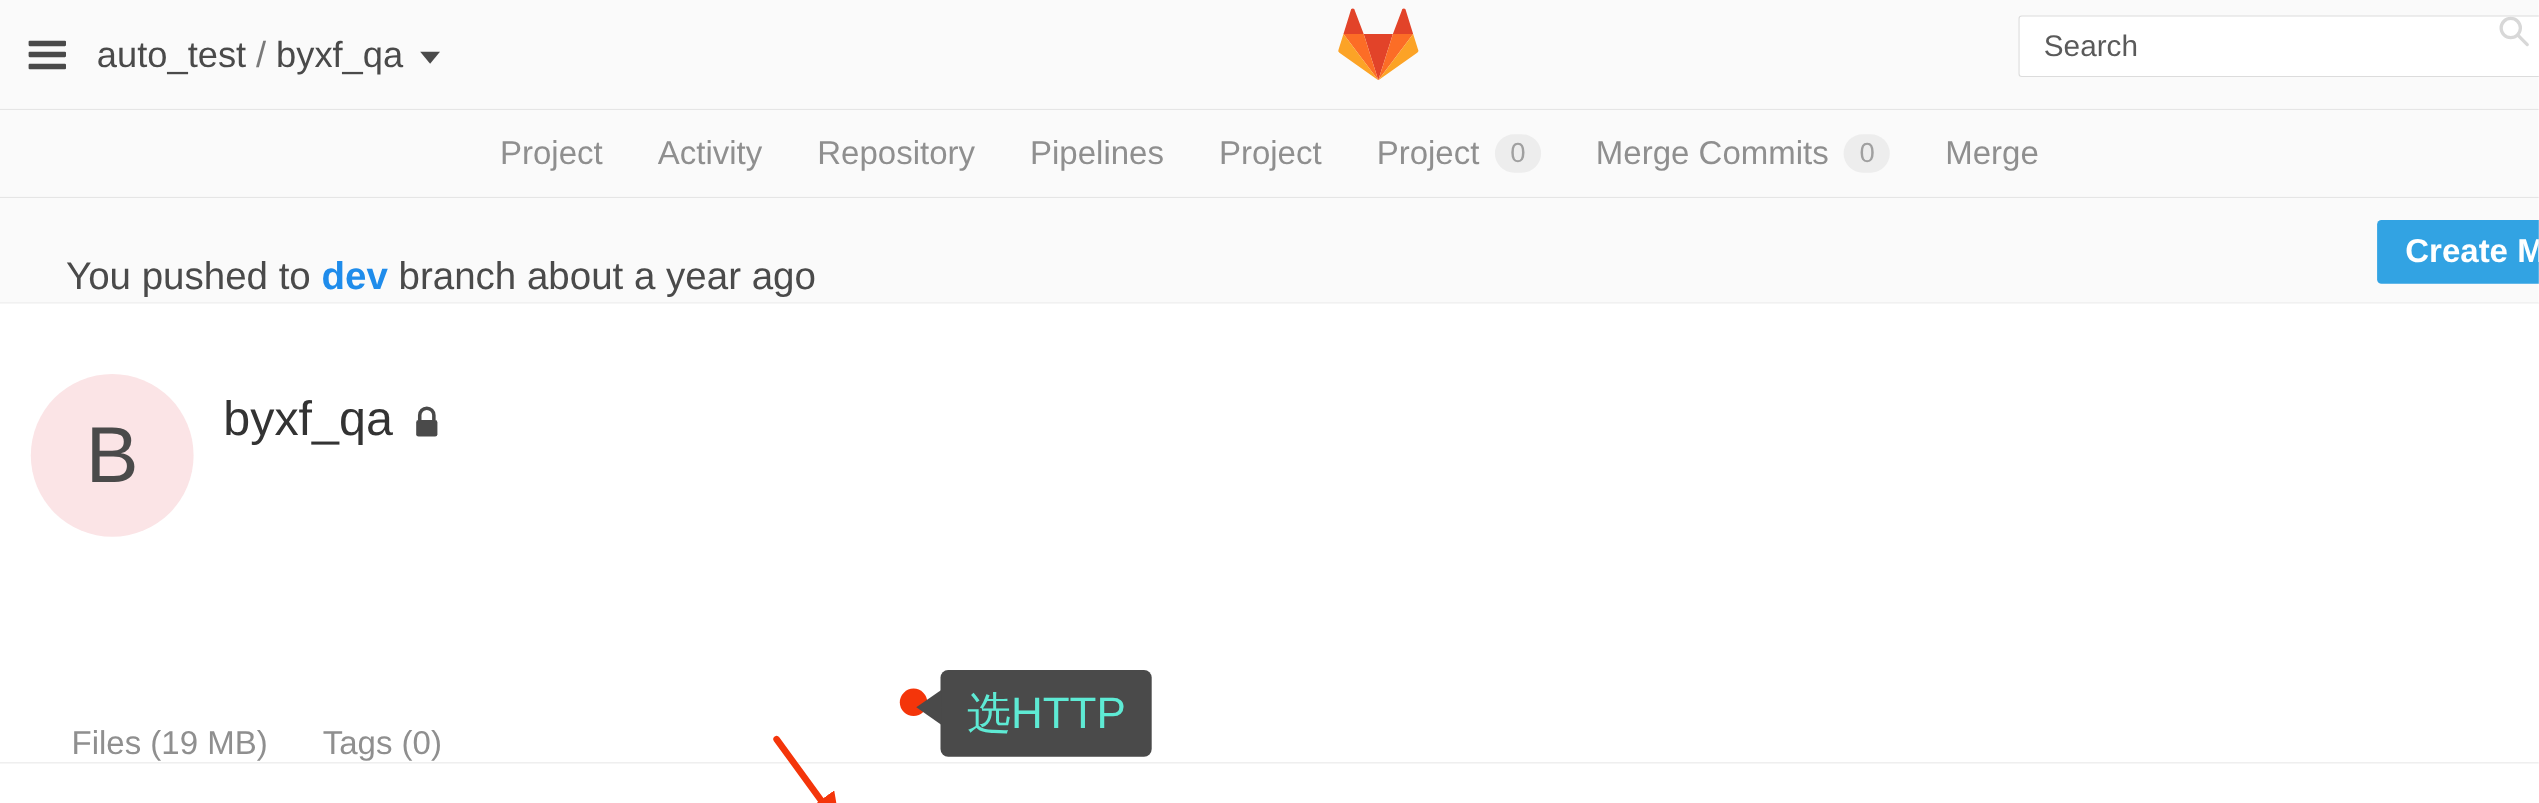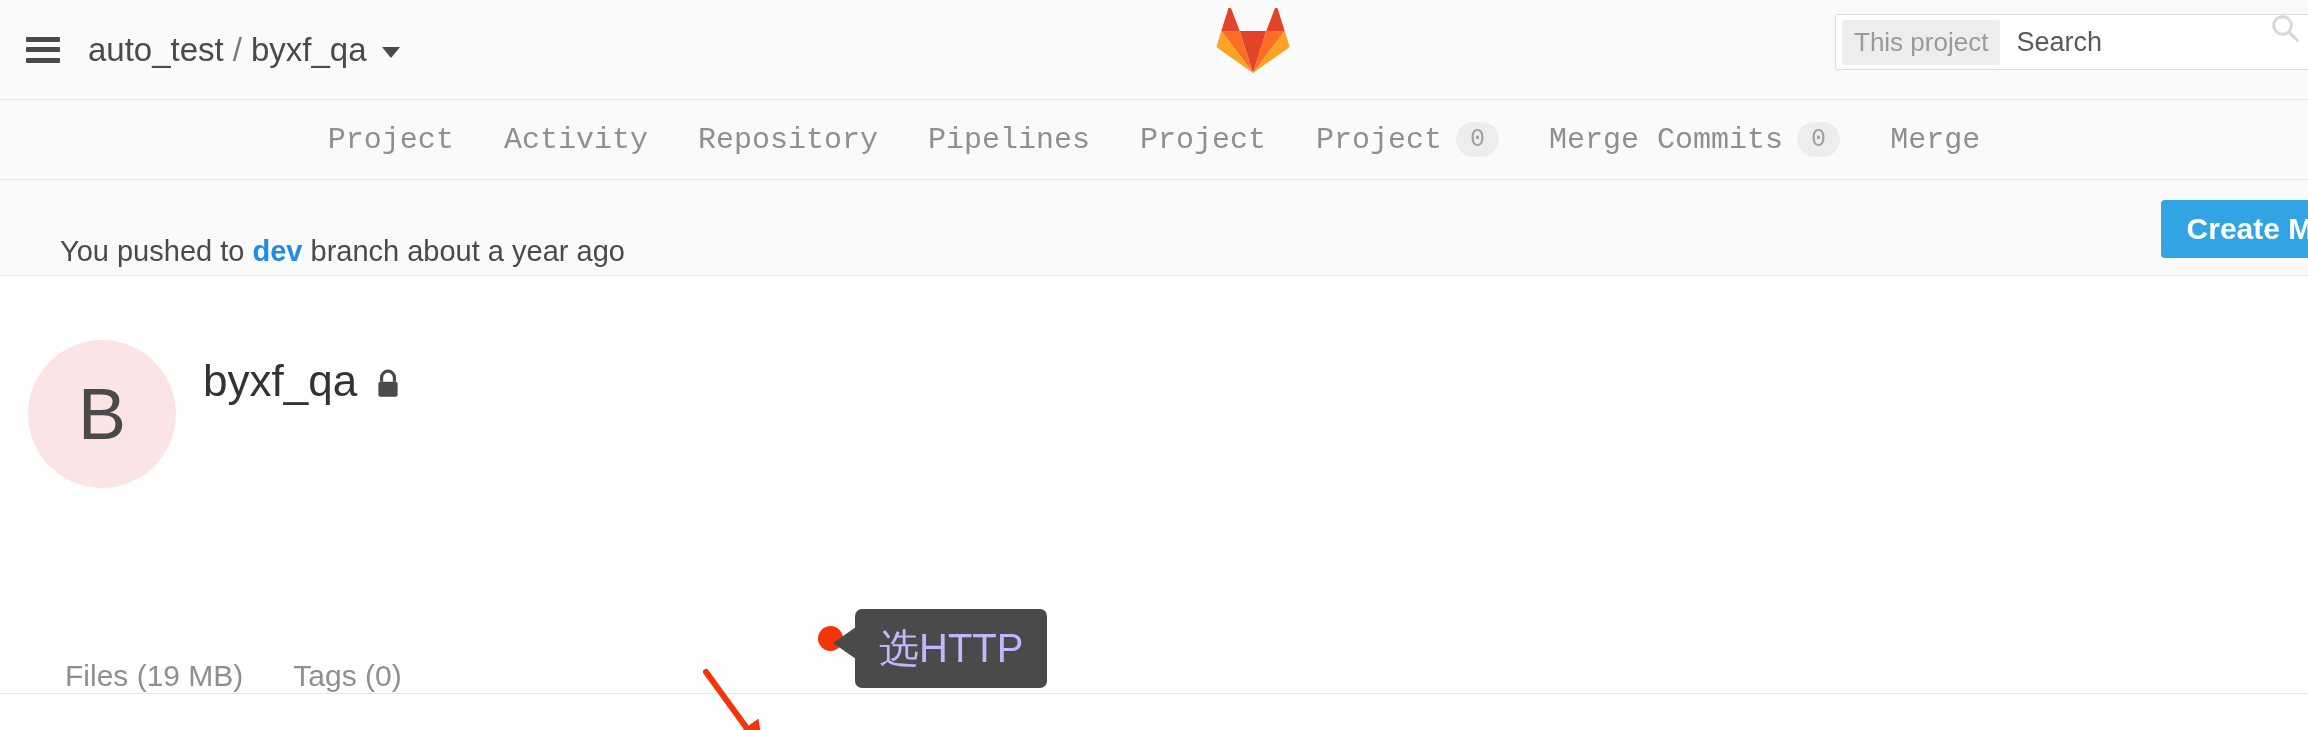--- a/index.html
+++ b/index.html
@@ -96,21 +96,20 @@
 
   
   .mainnav {
     height: 80px;
     background: #fafafa;
     border-bottom: 1px solid #e5e5e5;
     display: flex;
     align-items: center;
     justify-content: center;
     gap: 0;
-    font-family: Liberation Mono, monospace;
   }
   .navitem {
     font-size: 30px;
     color: #8f8f8f;
     padding: 0 25px;
     display: flex; align-items: center;
     white-space: nowrap;
     cursor: pointer;
   }
   .nav-count {
@@ -128,21 +127,21 @@
   .banner {
     position: relative;
     height: 96px;
     background: #fafafa;
     border-bottom: 1px solid #e8e8e8;
     display: flex;
     align-items: center;
   }
   .banner-text {
     margin-left: 60px;
-    font-size: 29px;
+    font-size: 35px;
     color: #4a4a4a;
     white-space: nowrap;
     margin-top: 48px;
   }
   .banner-text .branch {
     color: #1f8ceb;
     font-weight: bold;
   }
   .create-mr-btn {
     position: absolute;
@@ -189,21 +188,21 @@
     margin-left: 18px;
     width: 26px; height: 30px;
     position: relative; top: 3px;
   }
 
   
   .annot-tooltip {
     position: absolute;
     left: 855px; top: 333px;
     background: #4a4a4a;
-    color: #c4b5fd;
+    color: #5eead4;
     font-size: 40px;
     padding: 12px 24px;
     border-radius: 7px;
     white-space: nowrap;
     z-index: 50;
   }
   .annot-tooltip::before {
     content: "";
     position: absolute;
     left: -22px; top: 18px;
@@ -270,21 +269,20 @@
       <path d="M50 95 L32 38 L7 38 Z" fill="#fc6d26"></path>
       <path d="M7 38 L1 57 A3 3 0 0 0 2 61 L50 95 Z" fill="#fca326"></path>
       <path d="M7 38 L16 9 A2.5 2.5 0 0 1 21 9 L32 38 Z" fill="#e24329"></path>
       <path d="M50 95 L68 38 L93 38 Z" fill="#fc6d26"></path>
       <path d="M93 38 L99 57 A3 3 0 0 1 98 61 L50 95 Z" fill="#fca326"></path>
       <path d="M93 38 L84 9 A2.5 2.5 0 0 0 79 9 L68 38 Z" fill="#e24329"></path>
     </svg>
   </div>
 
   <div class="searchbox">
-    <span class="scope-badge">This project</span>
     <input class="search-input" type="text" placeholder="Search" style="">
   </div>
   <svg class="search-glass" viewBox="0 0 24 24">
     <circle cx="10" cy="10" r="7" fill="none" stroke="#d8d8d8" stroke-width="2.4"></circle>
     <line x1="15" y1="15" x2="22" y2="22" stroke="#d8d8d8" stroke-width="2.4" stroke-linecap="round"></line>
   </svg>
 </div>
 
 <div class="mainnav">
   <div class="navitem">

